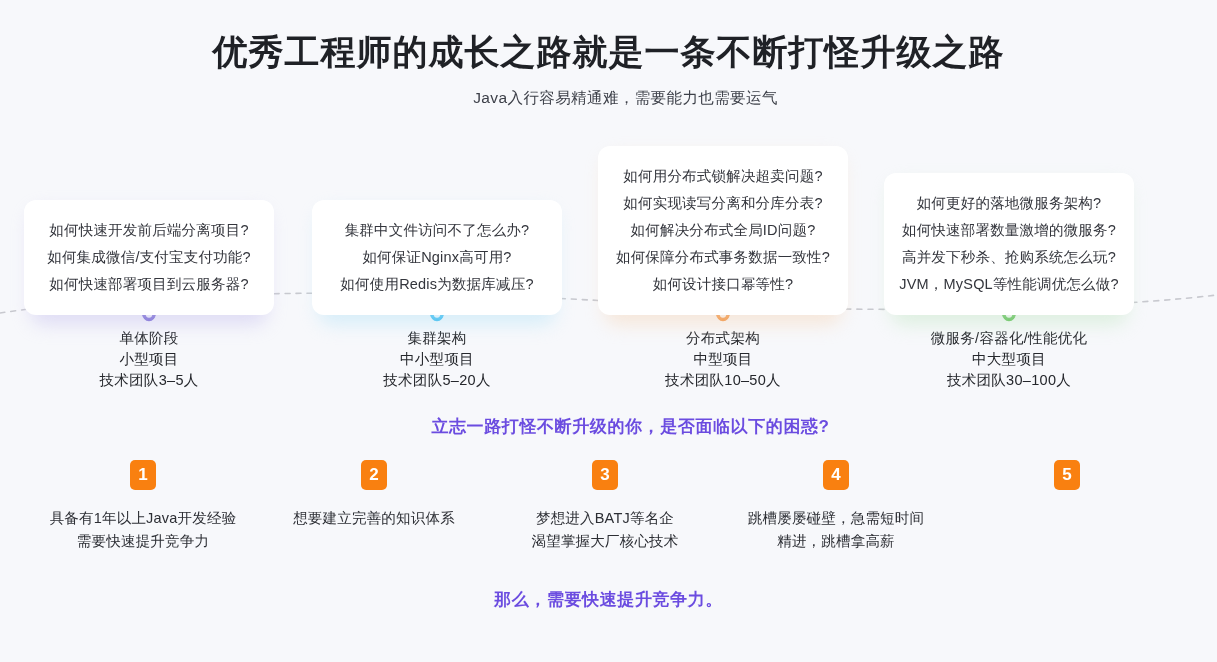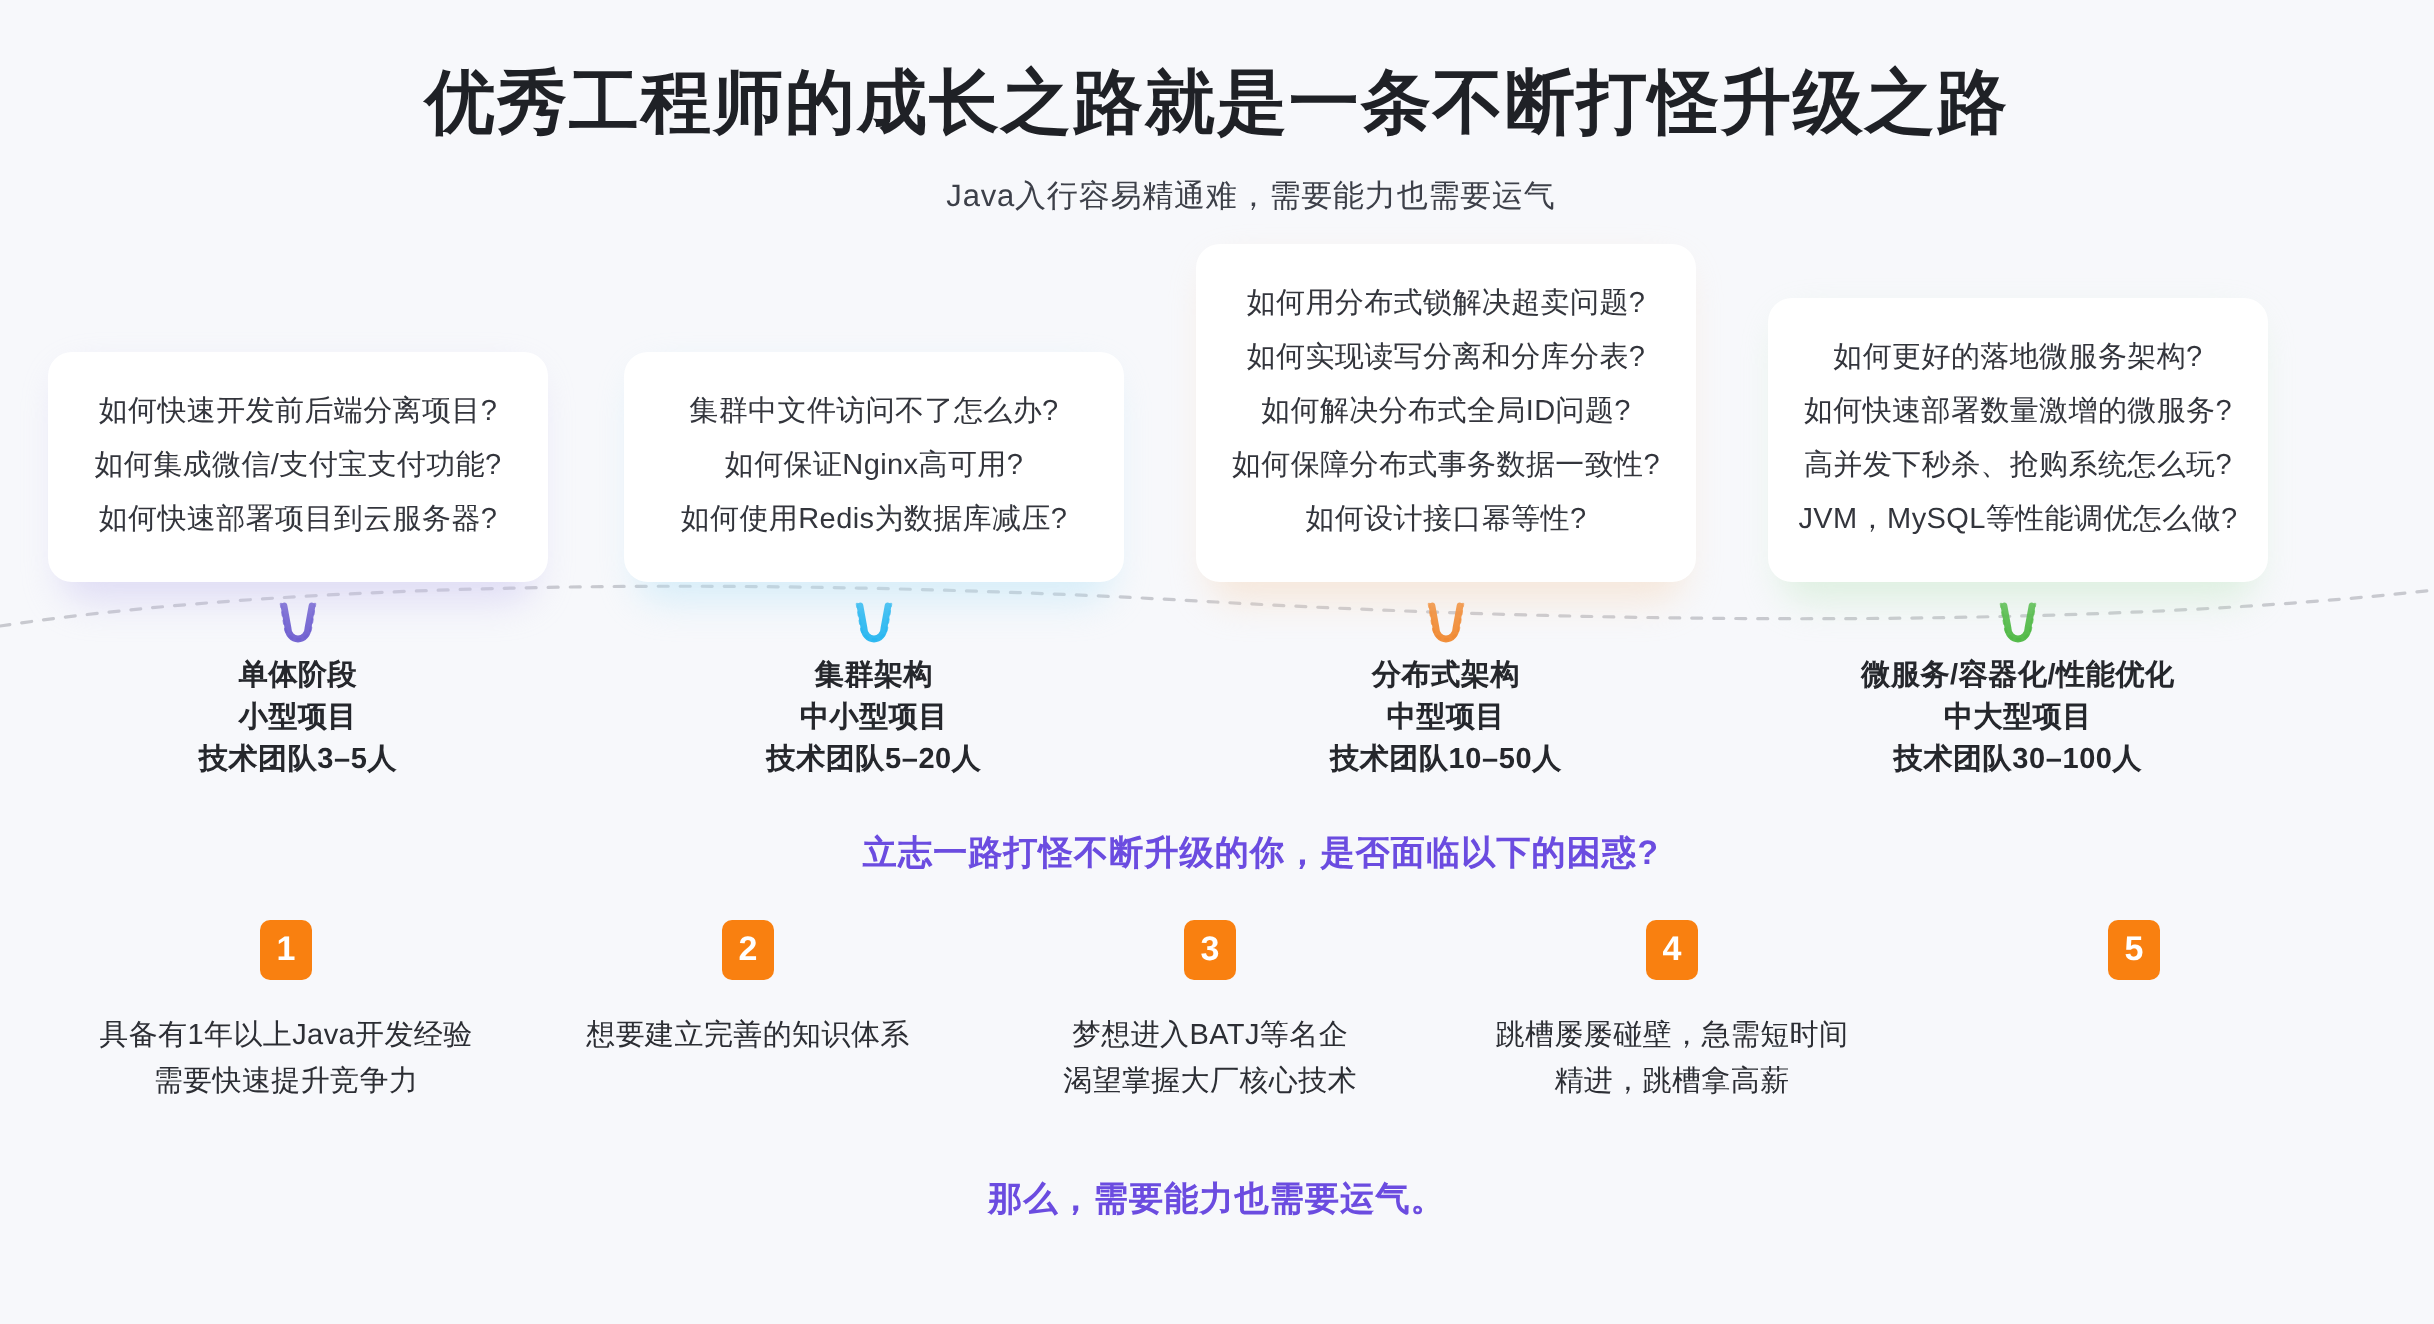--- a/index.html
+++ b/index.html
@@ -59,21 +59,21 @@
   .stage.s1 { left: 24px;  }
   .stage.s2 { left: 312px; }
   .stage.s3 { left: 598px; }
   .stage.s4 { left: 884px; }
 
   
   .card-wrap {
     position: absolute;
     left: 0;
     width: 250px;
-    bottom: 100px;
+    bottom: 76px;
   }
   .card {
     position: relative;
     background: #ffffff;
     border-radius: 12px;
     padding: 17px 10px 17px;
     box-sizing: border-box;
     text-align: center;
     font-size: 14.5px;
     line-height: 27px;
@@ -120,21 +120,21 @@
   .marker svg { display: block; }
 
   
   .stage-label {
     position: absolute;
     bottom: 0;
     left: 0;
     width: 250px;
     text-align: center;
     font-size: 14.5px;
-    font-weight: 700;
+    font-weight: 400;
     line-height: 21px;
     color: #25272c;
     letter-spacing: 0.3px;
   }
   .stage-label span { display: block; white-space: nowrap; }
 
   
   .purple-heading {
     text-align: center;
     font-size: 17px;
@@ -335,15 +335,15 @@
         <span>精进，跳槽拿高薪</span>
       </div>
     </div>
 
     <div class="pain p5">
       <div class="badge">5</div>
     </div>
 
   </div>
 
-  <div class="purple-footer">那么，需要能力也需要运气。</div>
+  <div class="purple-footer">那么，需要快速提升竞争力。</div>
 
 </div>
 
 </body></html>

